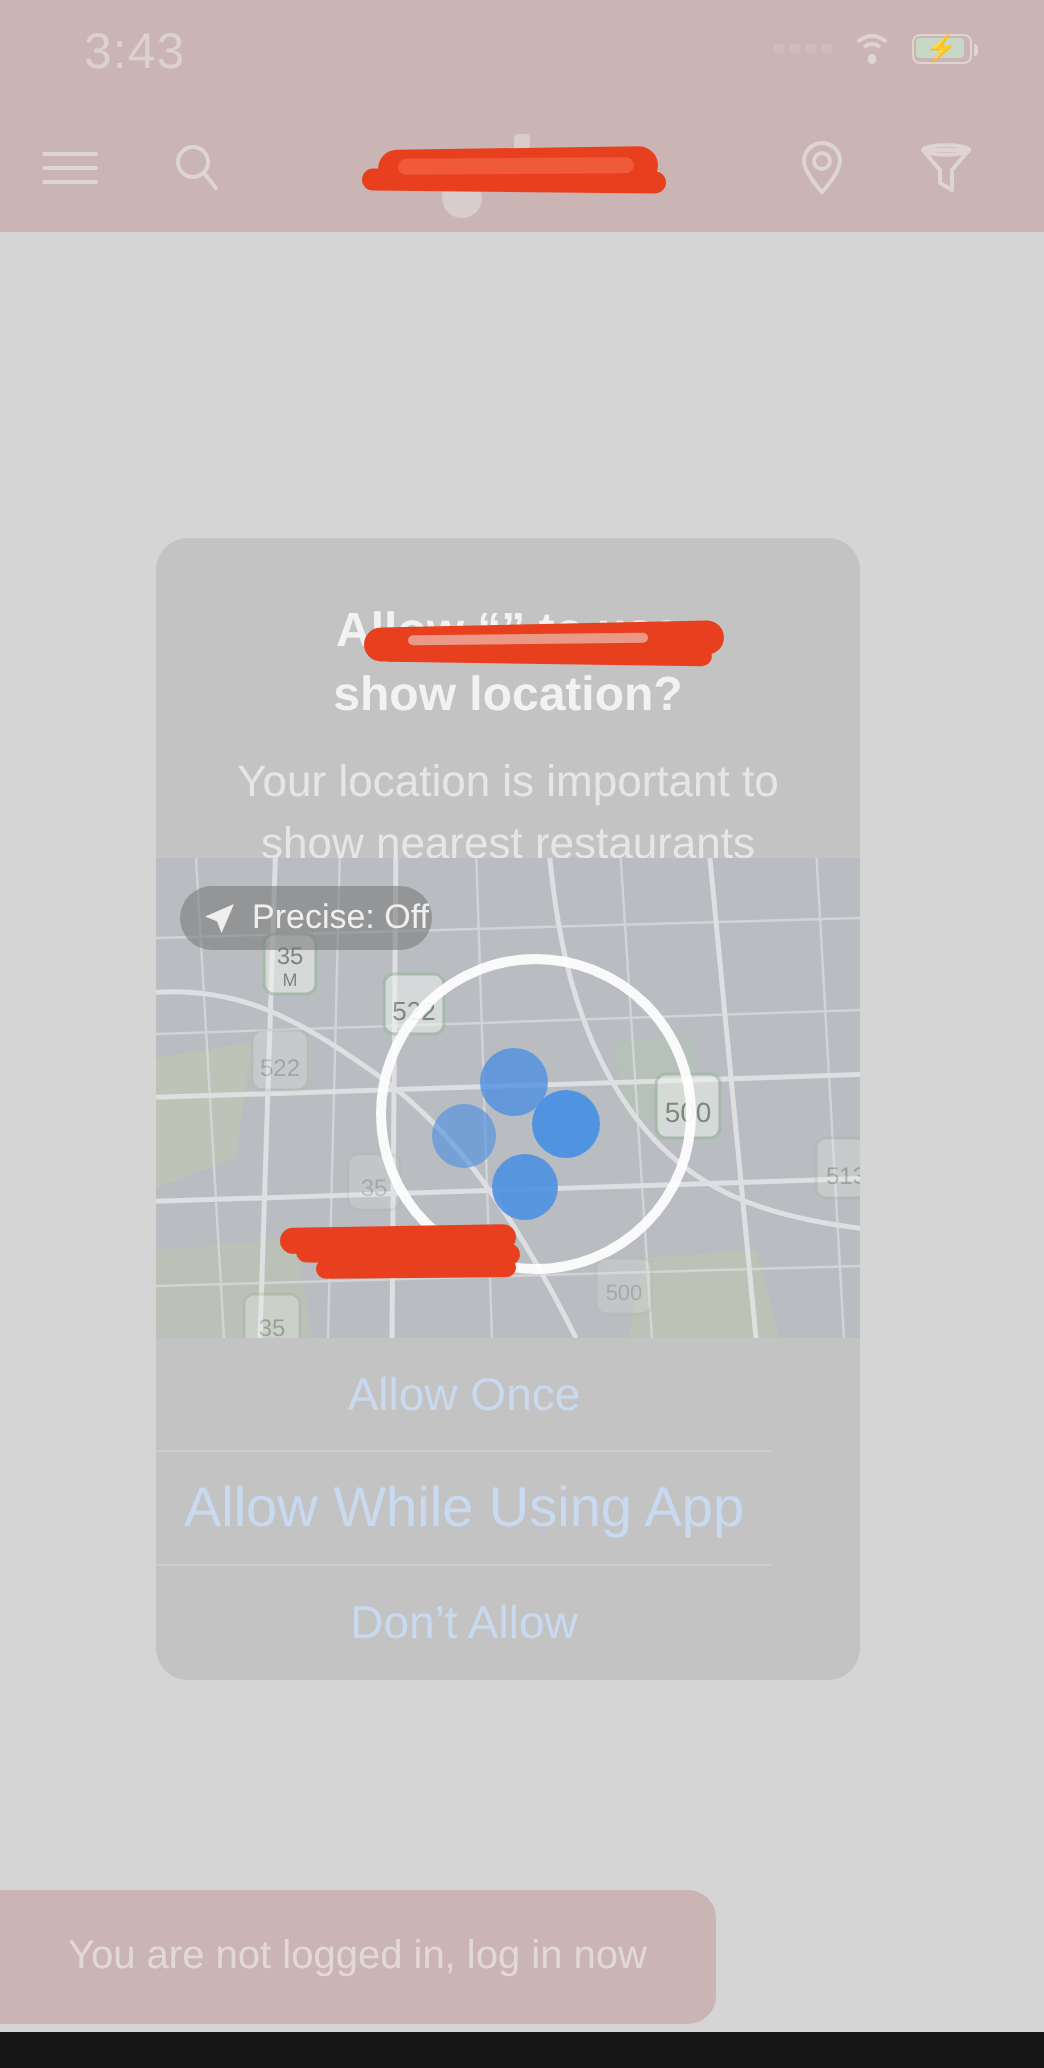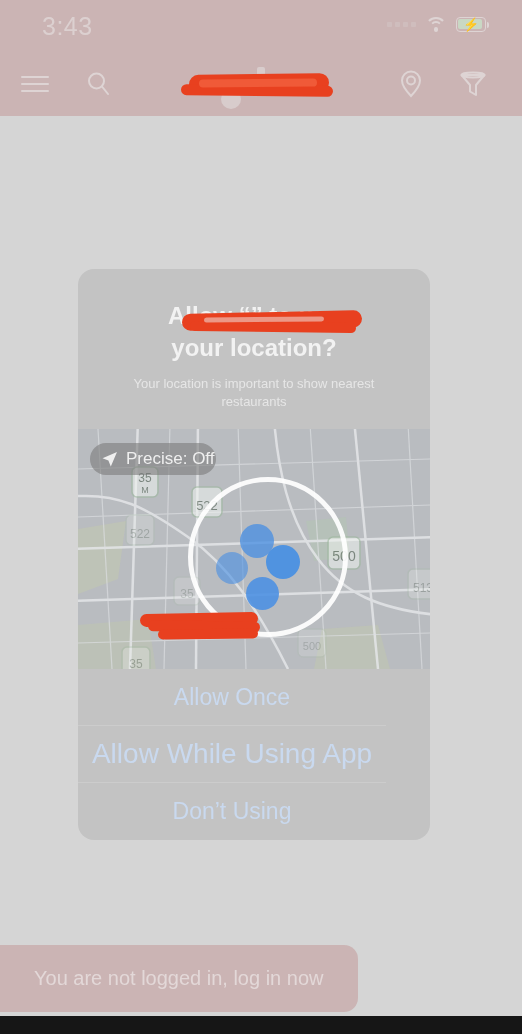--- a/index.html
+++ b/index.html
@@ -136,21 +136,21 @@
   #title-redact-2 {
     position:absolute; left:90px; top:22px; width:166px; height:10px;
     background:#e8401f; border-radius:40px; transform:rotate(0.8deg);
   }
   #title-redact-3 {
     position:absolute; left:104px; top:17px; width:120px; height:5px;
     background:#f0f0f0; opacity:.5; border-radius:40px; transform:rotate(-0.6deg);
   }
   #dlg-sub {
     margin:11px 30px 0; text-align:center;
-    font-size:13px; color:#e6e6e6; line-height:1.42;
+    font-size:22px; color:#e6e6e6; line-height:1.42;
   }
 
   
   #map {
     position:absolute; left:0; top:160px; width:352px; height:240px;
     background:#b9bcc0; overflow:hidden;
   }
   #map svg { display:block; }
   #precise-pill {
     position:absolute; left:12px; top:14px; height:32px;
@@ -266,21 +266,21 @@
       </svg>
     </div>
   </div>
 
   <div id="bg-line">W                                                    e:</div>
 
   <div id="dialog">
 
     <div id="dlg-title">
       <span>Allow “</span><span></span><span>” to use</span>
-      <div>your location?</div>
+      <div>show location?</div>
       <span id="title-redact-1"></span>
       <span id="title-redact-2"></span>
       <span id="title-redact-3"></span>
     </div>
 
     <div id="dlg-sub">Your location is important to show nearest restaurants</div>
 
     <div id="map">
       <svg width="352" height="240" viewBox="0 0 352 240">
         <rect width="352" height="240" fill="#b9bcc0"></rect>
@@ -360,21 +360,21 @@
       <div id="map-redact">
         <span class="redact" id="mr1"></span>
         <span class="redact" id="mr2"></span>
         <span class="redact" id="mr3"></span>
       </div>
     </div>
 
     <div id="dlg-buttons">
       <button class="dlg-btn" id="btn-allow-once">Allow Once</button>
       <button class="dlg-btn" id="btn-allow-using">Allow While Using App</button>
-      <button class="dlg-btn" id="btn-dont-allow">Don’t Using</button>
+      <button class="dlg-btn" id="btn-dont-allow">Don’t Allow</button>
     </div>
   </div>
 
   <div id="toast">
     <span id="toast-text">You are not logged in, log in now</span>
   </div>
 
   <div id="homebar"></div>
 </div>
 

